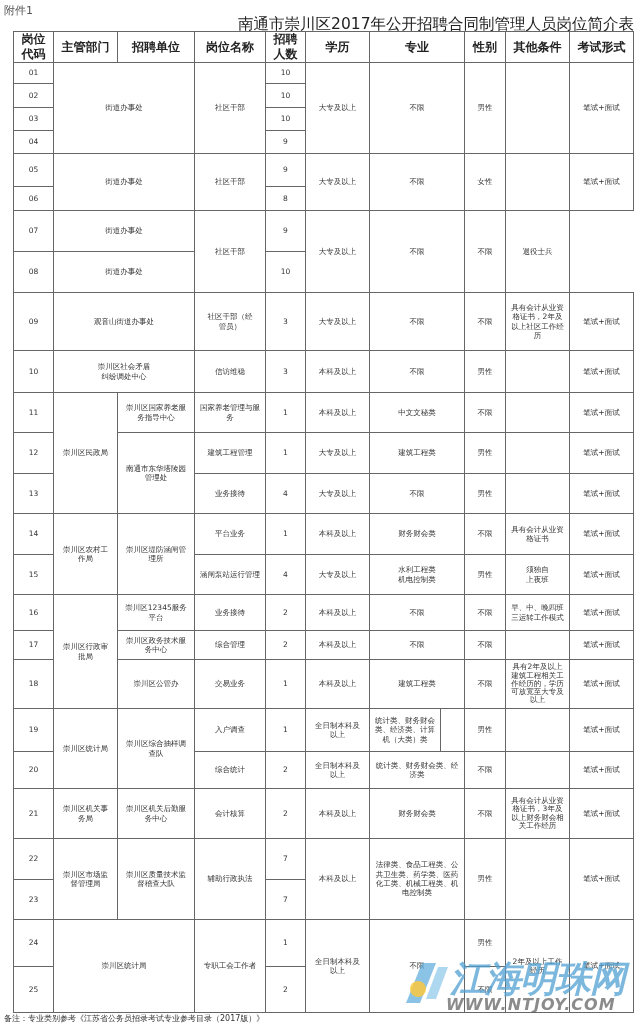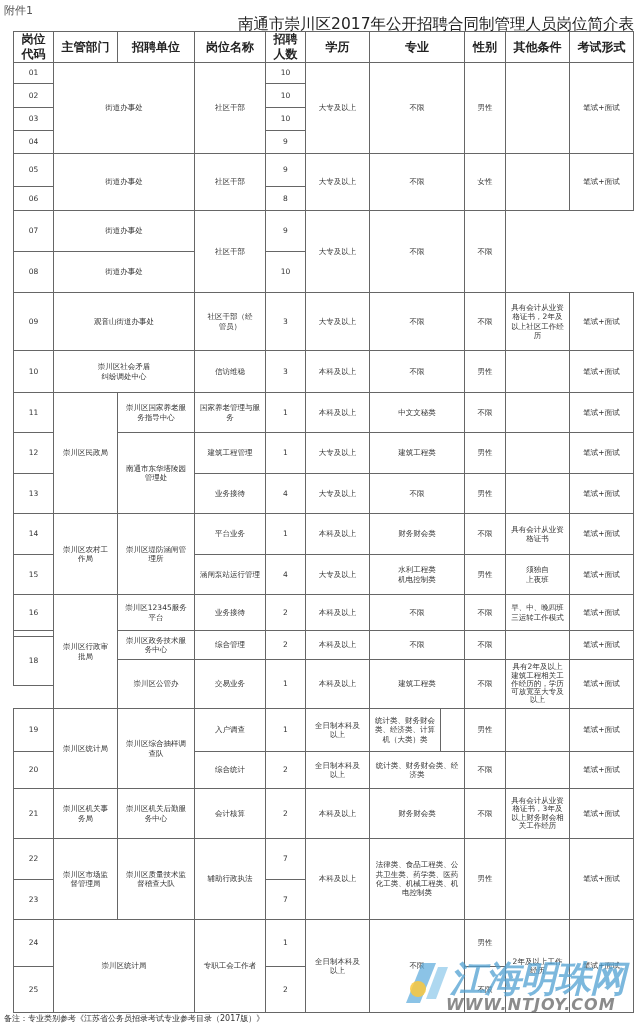--- a/index.html
+++ b/index.html
@@ -44,21 +44,21 @@
   <div class="c" style="left:13px;top:251px;width:41px;height:42px;">08</div>
   <div class="c" style="left:13px;top:292px;width:41px;height:59px;">09</div>
   <div class="c" style="left:13px;top:350px;width:41px;height:43px;">10</div>
   <div class="c" style="left:13px;top:392px;width:41px;height:41px;">11</div>
   <div class="c" style="left:13px;top:432px;width:41px;height:42px;">12</div>
   <div class="c" style="left:13px;top:473px;width:41px;height:41px;">13</div>
   <div class="c" style="left:13px;top:513px;width:41px;height:42px;">14</div>
   <div class="c" style="left:13px;top:554px;width:41px;height:41px;">15</div>
   <div class="c" style="left:13px;top:594px;width:41px;height:37px;">16</div>
   <div class="c" style="left:13px;top:630px;width:41px;height:30px;">17</div>
-  <div class="c" style="left:13px;top:636px;width:41px;height:50px;">18</div>
+  <div class="c" style="left:13px;top:659px;width:41px;height:50px;">18</div>
   <div class="c" style="left:13px;top:708px;width:41px;height:44px;">19</div>
   <div class="c" style="left:13px;top:751px;width:41px;height:38px;">20</div>
   <div class="c" style="left:13px;top:788px;width:41px;height:51px;">21</div>
   <div class="c" style="left:13px;top:838px;width:41px;height:42px;">22</div>
   <div class="c" style="left:13px;top:879px;width:41px;height:41px;">23</div>
   <div class="c" style="left:13px;top:919px;width:41px;height:48px;">24</div>
   <div class="c" style="left:13px;top:966px;width:41px;height:47px;">25</div>
 
   <div class="c" style="left:53px;top:62px;width:142px;height:92px;">街道办事处</div>
   <div class="c" style="left:53px;top:153px;width:142px;height:58px;">街道办事处</div>
@@ -184,20 +184,21 @@
   <div class="c" style="left:464px;top:659px;width:42px;height:50px;">不限</div>
   <div class="c" style="left:464px;top:708px;width:42px;height:44px;">男性</div>
   <div class="c" style="left:464px;top:751px;width:42px;height:38px;">不限</div>
   <div class="c" style="left:464px;top:788px;width:42px;height:51px;">不限</div>
   <div class="c" style="left:464px;top:838px;width:42px;height:82px;">男性</div>
   <div class="c" style="left:464px;top:919px;width:42px;height:48px;">男性</div>
   <div class="c" style="left:464px;top:966px;width:42px;height:47px;">不限</div>
 
   <div class="c" style="left:505px;top:62px;width:65px;height:92px;"></div>
   <div class="c" style="left:505px;top:153px;width:65px;height:58px;"></div>
+  <div class="c" style="left:505px;top:210px;width:65px;height:83px;">退役士兵</div>
   <div class="c" style="left:505px;top:292px;width:65px;height:59px;padding:0 5px;">具有会计从业资格证书，2年及以上社区工作经历</div>
   <div class="c" style="left:505px;top:350px;width:65px;height:43px;"></div>
   <div class="c" style="left:505px;top:392px;width:65px;height:41px;"></div>
   <div class="c" style="left:505px;top:432px;width:65px;height:42px;"></div>
   <div class="c" style="left:505px;top:473px;width:65px;height:41px;"></div>
   <div class="c" style="left:505px;top:513px;width:65px;height:42px;padding:0 5px;">具有会计从业资格证书</div>
   <div class="c" style="left:505px;top:554px;width:65px;height:41px;padding:0 18px;">须独自上夜班</div>
   <div class="c" style="left:505px;top:594px;width:65px;height:37px;padding:0 5px;">早、中、晚四班三运转工作模式</div>
   <div class="c" style="left:505px;top:630px;width:65px;height:30px;"></div>
   <div class="c" style="left:505px;top:659px;width:65px;height:50px;padding:0 5px;line-height:1.1;">具有2年及以上建筑工程相关工作经历的，学历可放宽至大专及以上</div>

